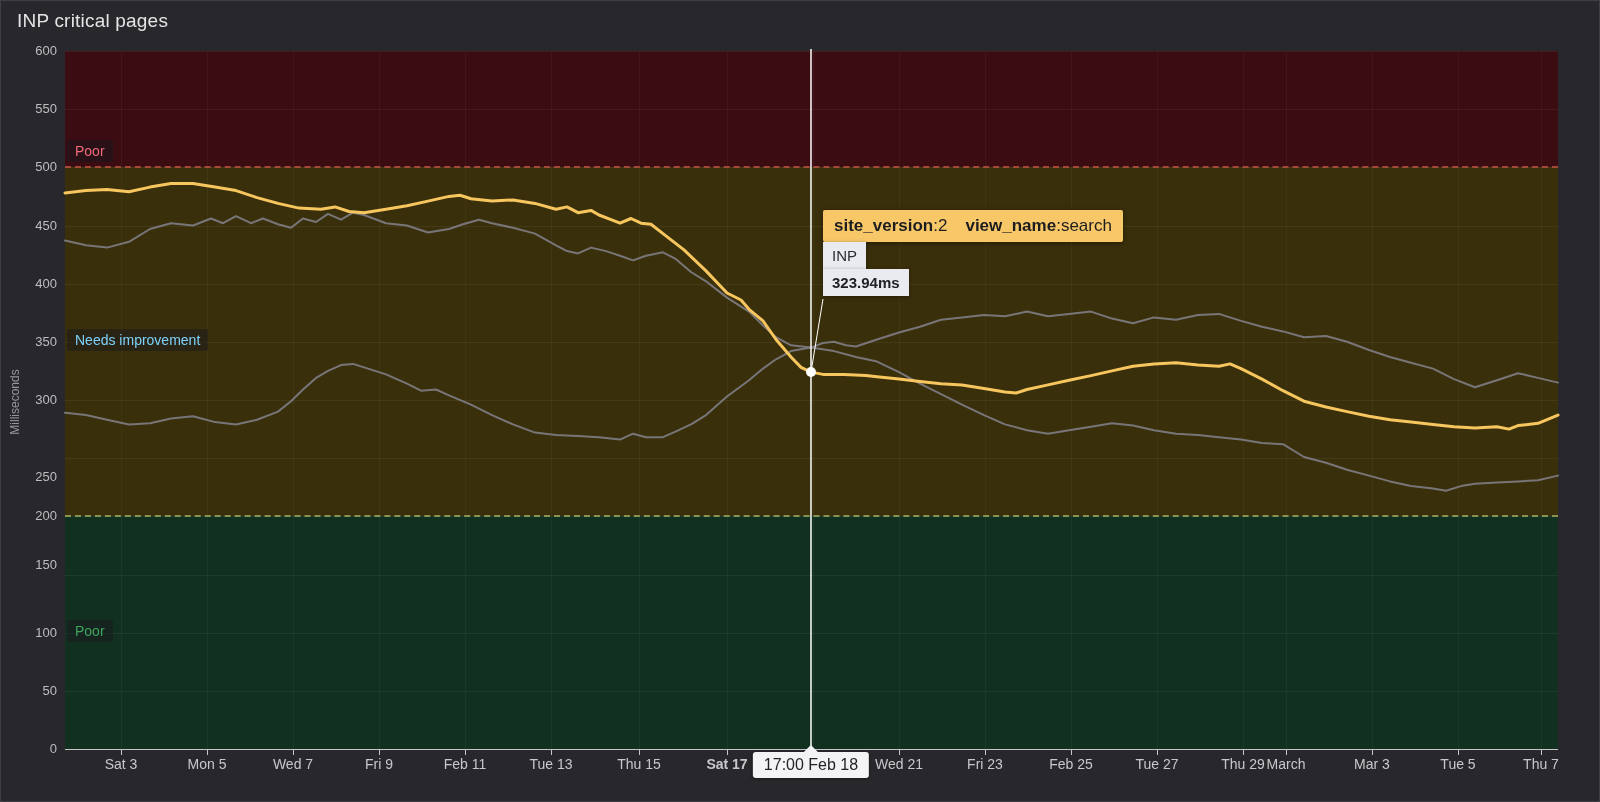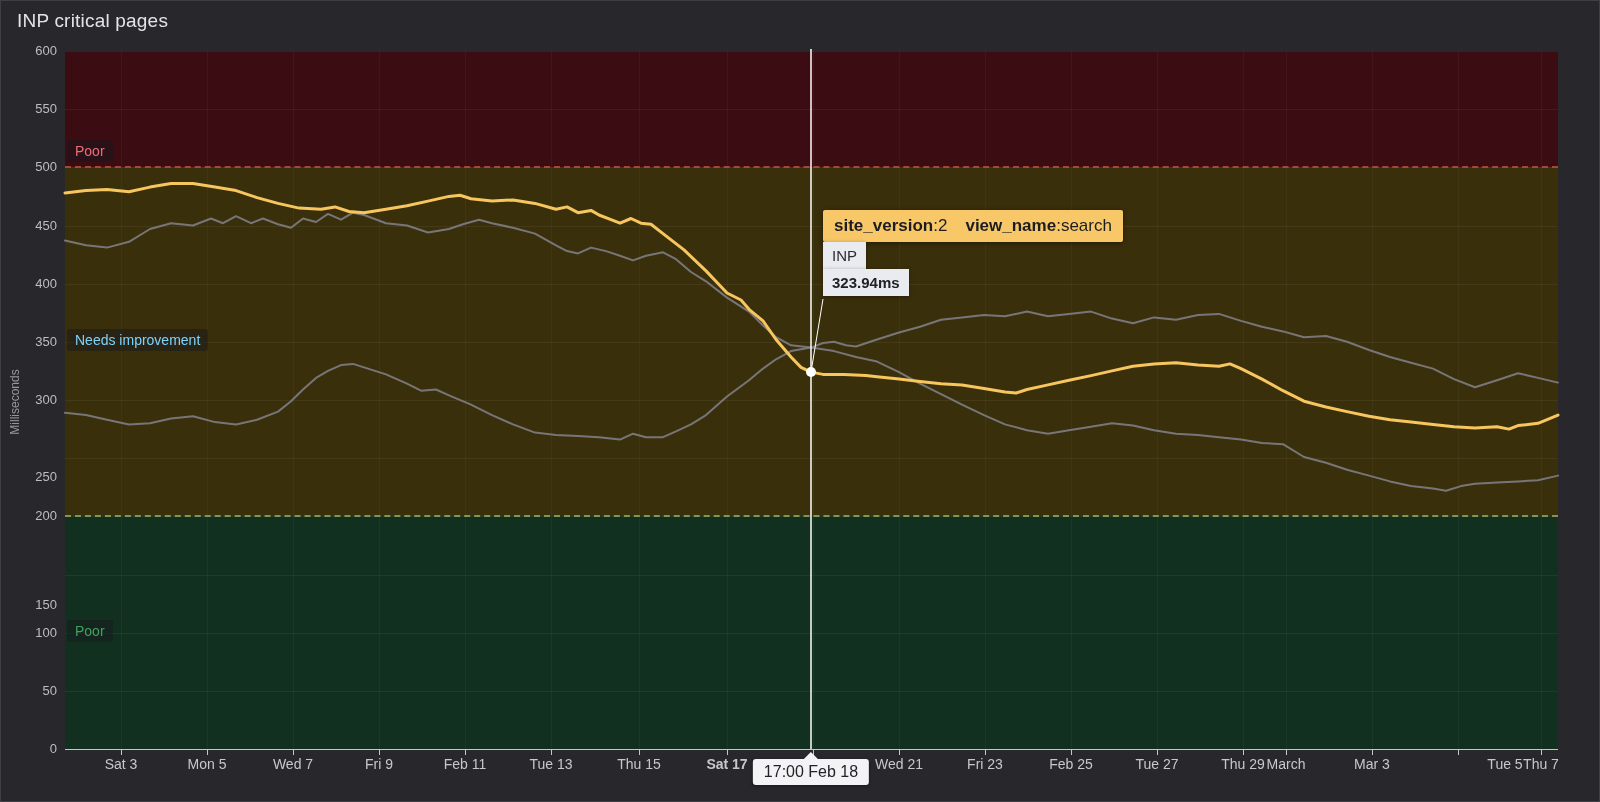--- a/index.html
+++ b/index.html
@@ -24,42 +24,42 @@
   .tt{position:absolute;left:822px;top:209px;z-index:6;line-height:normal;}
   .tt-head{display:block;width:max-content;background:#f8c868;color:#1d1d20;font-size:17px;
            padding:6px 11px;border-radius:2px;box-shadow:0 1px 5px rgba(0,0,0,.45);white-space:nowrap;}
   .tt-head b{font-weight:700;}
   .tt-tag2{margin-left:18px;}
   .tt-chip{display:block;width:max-content;background:#e9ebf1;color:#2b2b30;font-size:15px;
            padding:5px 9px;box-shadow:0 1px 4px rgba(0,0,0,.35);}
   .tt-val{font-weight:700;color:#212126;}
   .tchip{position:absolute;top:751px;transform:translateX(-50%);background:#f3f3f5;color:#232327;
          font-size:16px;padding:4px 11px;border-radius:3px;z-index:6;white-space:nowrap;
-         box-shadow:0 1px 3px rgba(0,0,0,.4);margin-top:7px;}
+         box-shadow:0 1px 3px rgba(0,0,0,.4);}
   .tri{position:absolute;top:-7px;left:50%;transform:translateX(-50%);width:0;height:0;
        border-left:7px solid transparent;border-right:7px solid transparent;border-bottom:7px solid #f3f3f5;}
 </style>
 </head>
 <body>
 
 <div class="frame">
   <div class="title">INP critical pages</div>
   <div class="ylab">Milliseconds</div>
 
   <div id="plot">
       <div class="band" style="top: 50px; height: 116.333px; background: rgb(59, 13, 18);"></div>
       <div class="band" style="top: 166.333px; height: 349px; background: rgb(58, 47, 11);"></div>
       <div class="band" style="top: 515.333px; height: 232.667px; background: rgb(18, 48, 32);"></div>
       <div class="ytick" style="top: 740px;">0</div>
       <div class="hline" style="top: 689.833px;"></div>
       <div class="ytick" style="top: 681.833px;">50</div>
       <div class="hline" style="top: 631.667px;"></div>
       <div class="ytick" style="top: 623.667px;">100</div>
       <div class="hline" style="top: 573.5px;"></div>
-      <div class="ytick" style="top: 596px;">150</div>
+      <div class="ytick" style="top: 556px;">150</div>
       <div class="hline" style="top: 515.333px;"></div>
       <div class="ytick" style="top: 507.333px;">200</div>
       <div class="hline" style="top: 457.167px;"></div>
       <div class="ytick" style="top: 468px;">250</div>
       <div class="hline" style="top: 399px;"></div>
       <div class="ytick" style="top: 391px;">300</div>
       <div class="hline" style="top: 340.833px;"></div>
       <div class="ytick" style="top: 332.833px;">350</div>
       <div class="hline" style="top: 282.667px;"></div>
       <div class="ytick" style="top: 274.667px;">400</div>
@@ -113,21 +113,21 @@
       <div class="tickmark" style="left: 1242px;"></div>
       <div class="xtick" style="left: 1242px;">Thu 29</div>
       <div class="vline" style="left: 1285px;"></div>
       <div class="tickmark" style="left: 1285px;"></div>
       <div class="xtick" style="left: 1285px;">March</div>
       <div class="vline" style="left: 1371px;"></div>
       <div class="tickmark" style="left: 1371px;"></div>
       <div class="xtick" style="left: 1371px;">Mar 3</div>
       <div class="vline" style="left: 1457px;"></div>
       <div class="tickmark" style="left: 1457px;"></div>
-      <div class="xtick" style="left: 1457px; margin-left: 47px;">Tue 5</div>
+      <div class="xtick" style="left: 1457px;">Tue 5</div>
       <div class="vline" style="left: 1540px;"></div>
       <div class="tickmark" style="left: 1540px;"></div>
       <div class="xtick" style="left: 1540px;">Thu 7</div>
       <div class="dash" style="top: 165.333px; border-top-color: rgb(181, 80, 63);"></div>
       <div class="dash" style="top: 514.333px; border-top-color: rgb(154, 164, 92);"></div>
       <div class="chip" style="top: 139.373px; color: rgb(240, 106, 122);">Poor</div>
       <div class="chip" style="top: 327.833px; color: #7dd3fc;">Needs improvement</div>
       <div class="chip" style="top: 618.667px; color: rgb(63, 164, 92);">Poor</div>
       <div class="axis"></div>
     </div>

